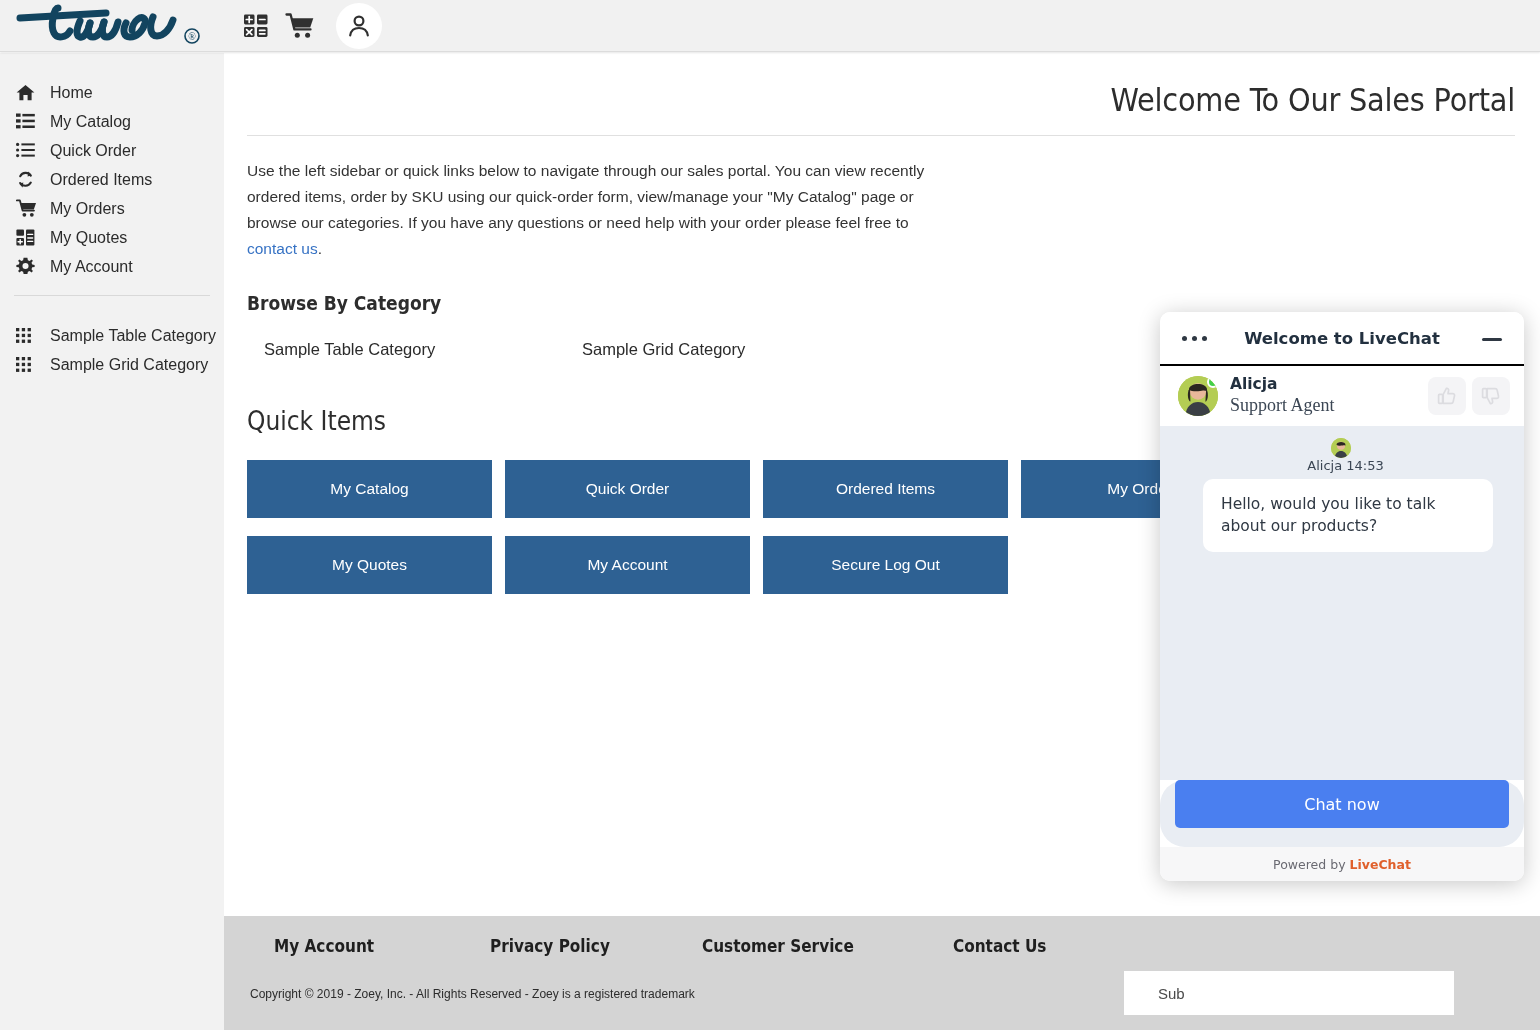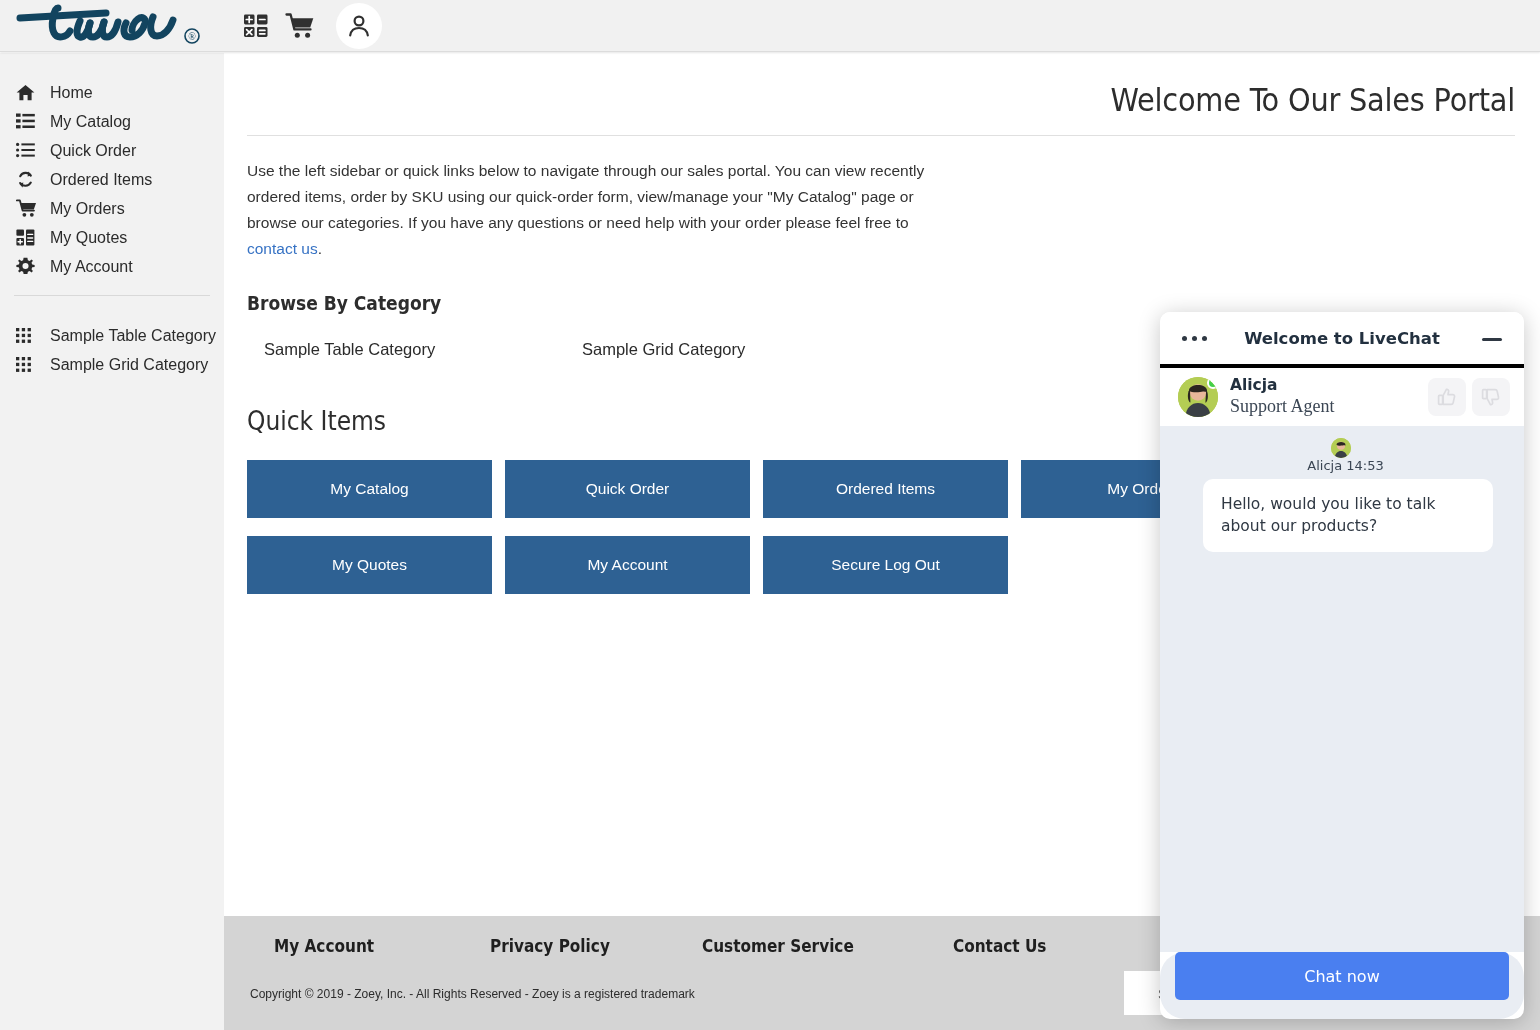--- a/index.html
+++ b/index.html
@@ -171,21 +171,21 @@
     width: 330px; height: 44px;
     background: #ffffff;
     display: flex; align-items: center;
     padding-left: 34px;
     font-size: 15px; color: #4a4a4a;
   }
 
   
   .chat {
     position: absolute; left: 1160px; top: 312px;
-    width: 364px; height: 707px;
+    width: 364px; height: 569px;
     background: #ffffff;
     border-radius: 10px;
     box-shadow: 0 3px 22px rgba(0,0,0,0.22);
     overflow: hidden;
     z-index: 100;
     display: flex; flex-direction: column;
   }
   .chat-top {
     height: 52px; flex: 0 0 52px;
     display: flex; align-items: center;
@@ -207,21 +207,21 @@
     font-size: 16.5px; font-weight: 700; color: #22303f;
     pointer-events: none;
   }
   .chat-min {
     position: absolute; right: 22px; top: 26px;
     width: 20px; height: 3px; background: #2f3843;
     border-radius: 2px; cursor: pointer;
   }
   .chat-agent {
     flex: 0 0 62px; height: 62px;
-    border-top: 4px solid #000000;
+    border-top: 2px solid #000000;
     display: flex; align-items: center;
     padding: 0 14px 0 18px;
     background: #ffffff;
   }
   .ava {
     width: 40px; height: 40px; border-radius: 50%;
     position: relative; flex: 0 0 40px;
     overflow: hidden;
     background: #b4cd54;
   }
@@ -602,14 +602,18 @@
         <div class="msg-who">Alicja 14:53</div>
       </div>
       <div class="msg-bubble">Hello, would you like to talk about our products?</div>
     </div>
   </div>
 
   <div class="chat-cta-wrap">
     <button class="chat-cta">Chat now</button>
   </div>
 
+  <div class="chat-foot">
+    <span>Powered by</span>
+    <b><span>Live</span><span>Chat</span></b>
+  </div>
 
 </div>
 
 </body></html>

